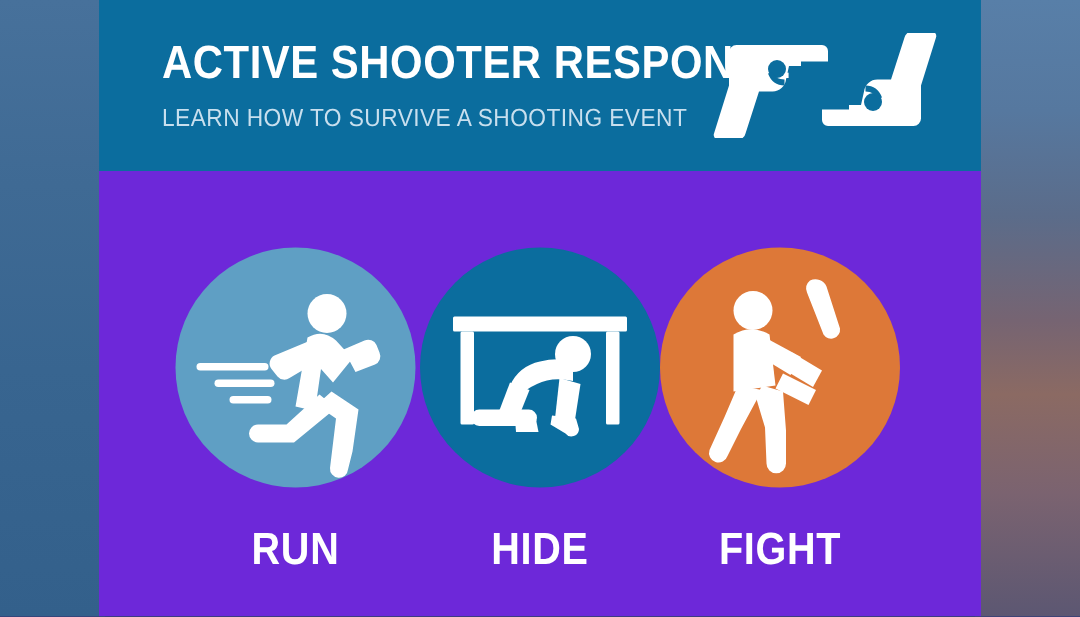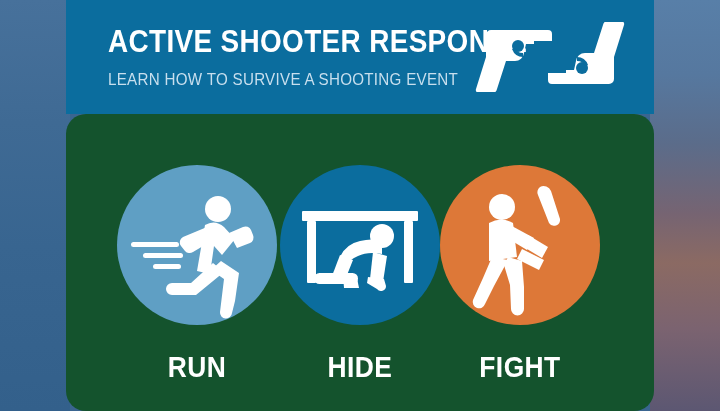--- a/index.html
+++ b/index.html
@@ -131,22 +131,21 @@
     width: 160px;
     height: 70px;
   }
 
   .body-area {
     position: absolute;
     left: 0;
     top: 114px;
     width: 588px;
     height: 297px;
-    background: #14532d;
-    border-radius: 20px;
+    background: #6d28d9;
   }
 
   .circles {
     position: absolute;
     left: 0;
     top: 0;
     width: 588px;
     height: 297px;
   }
 

